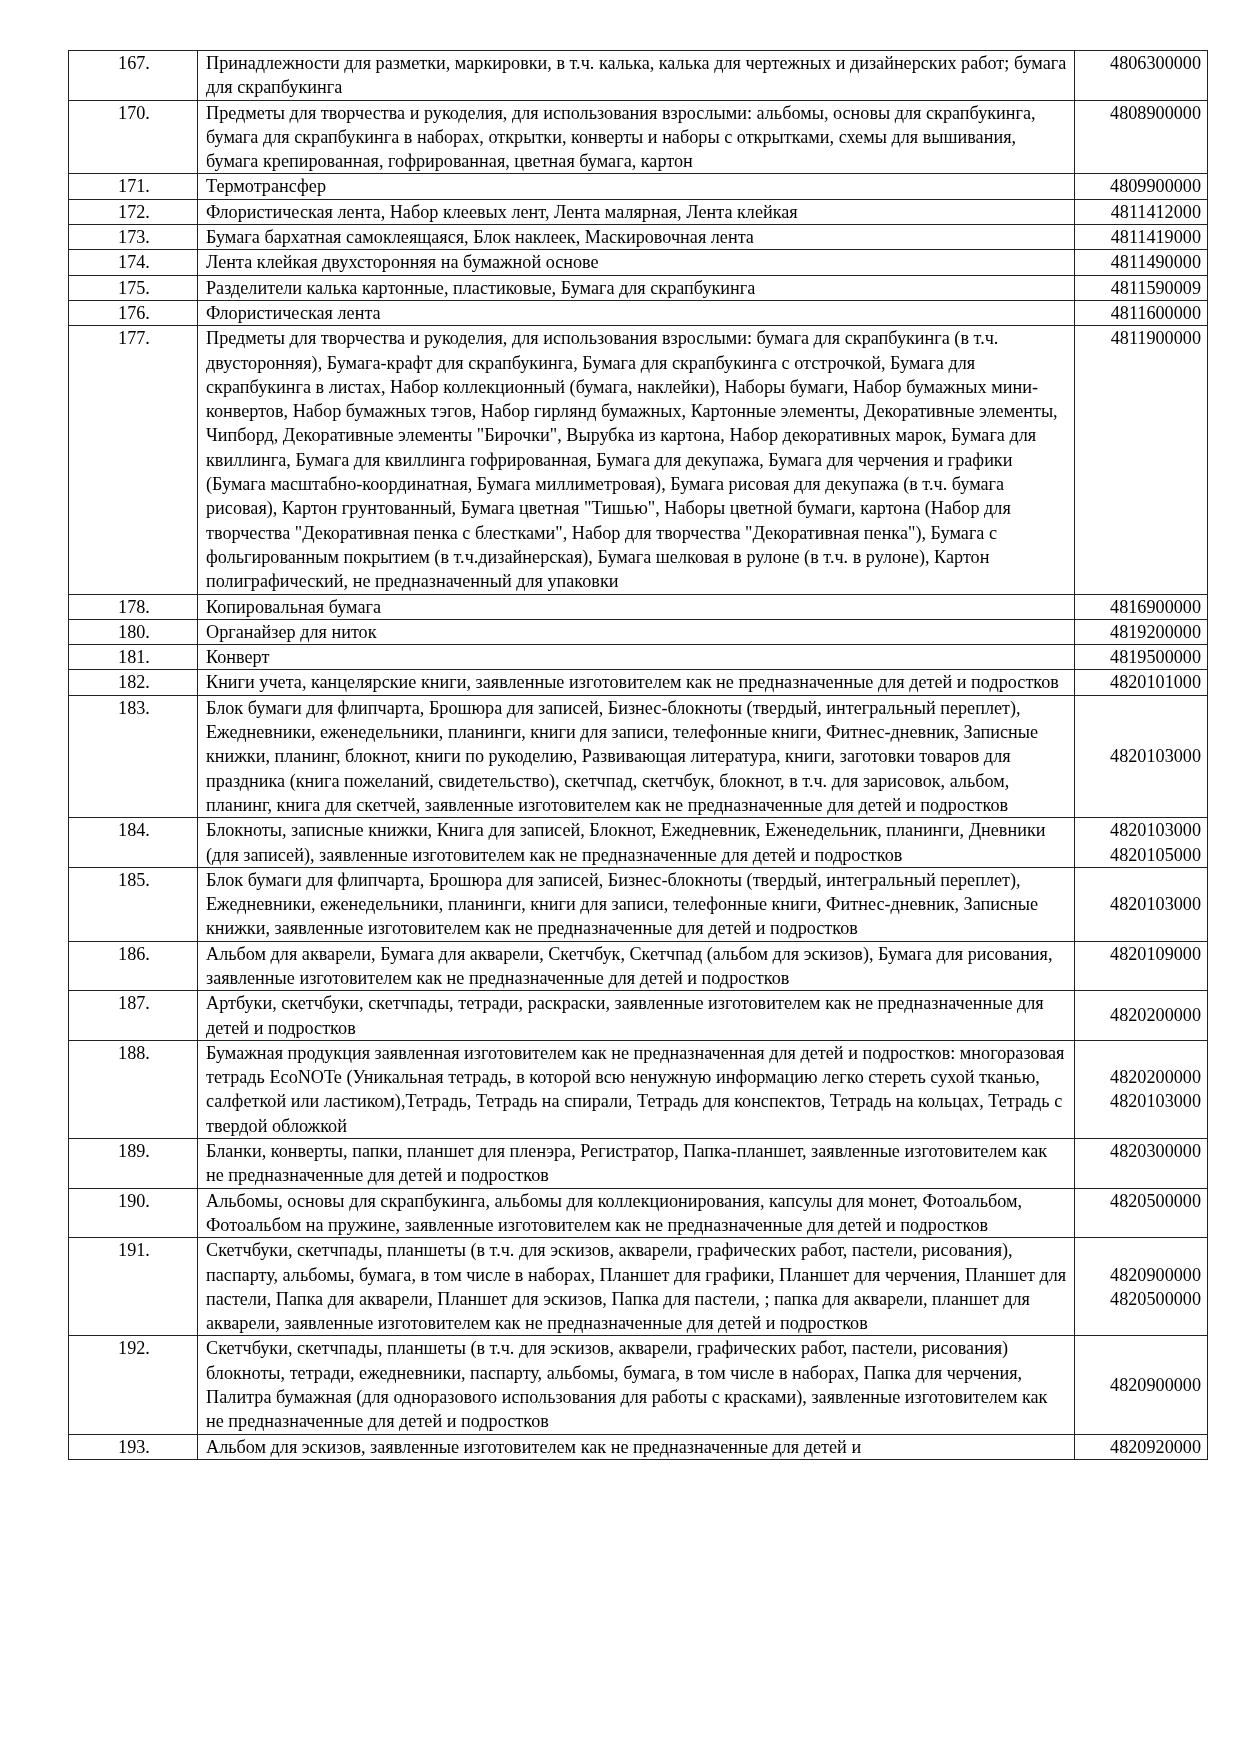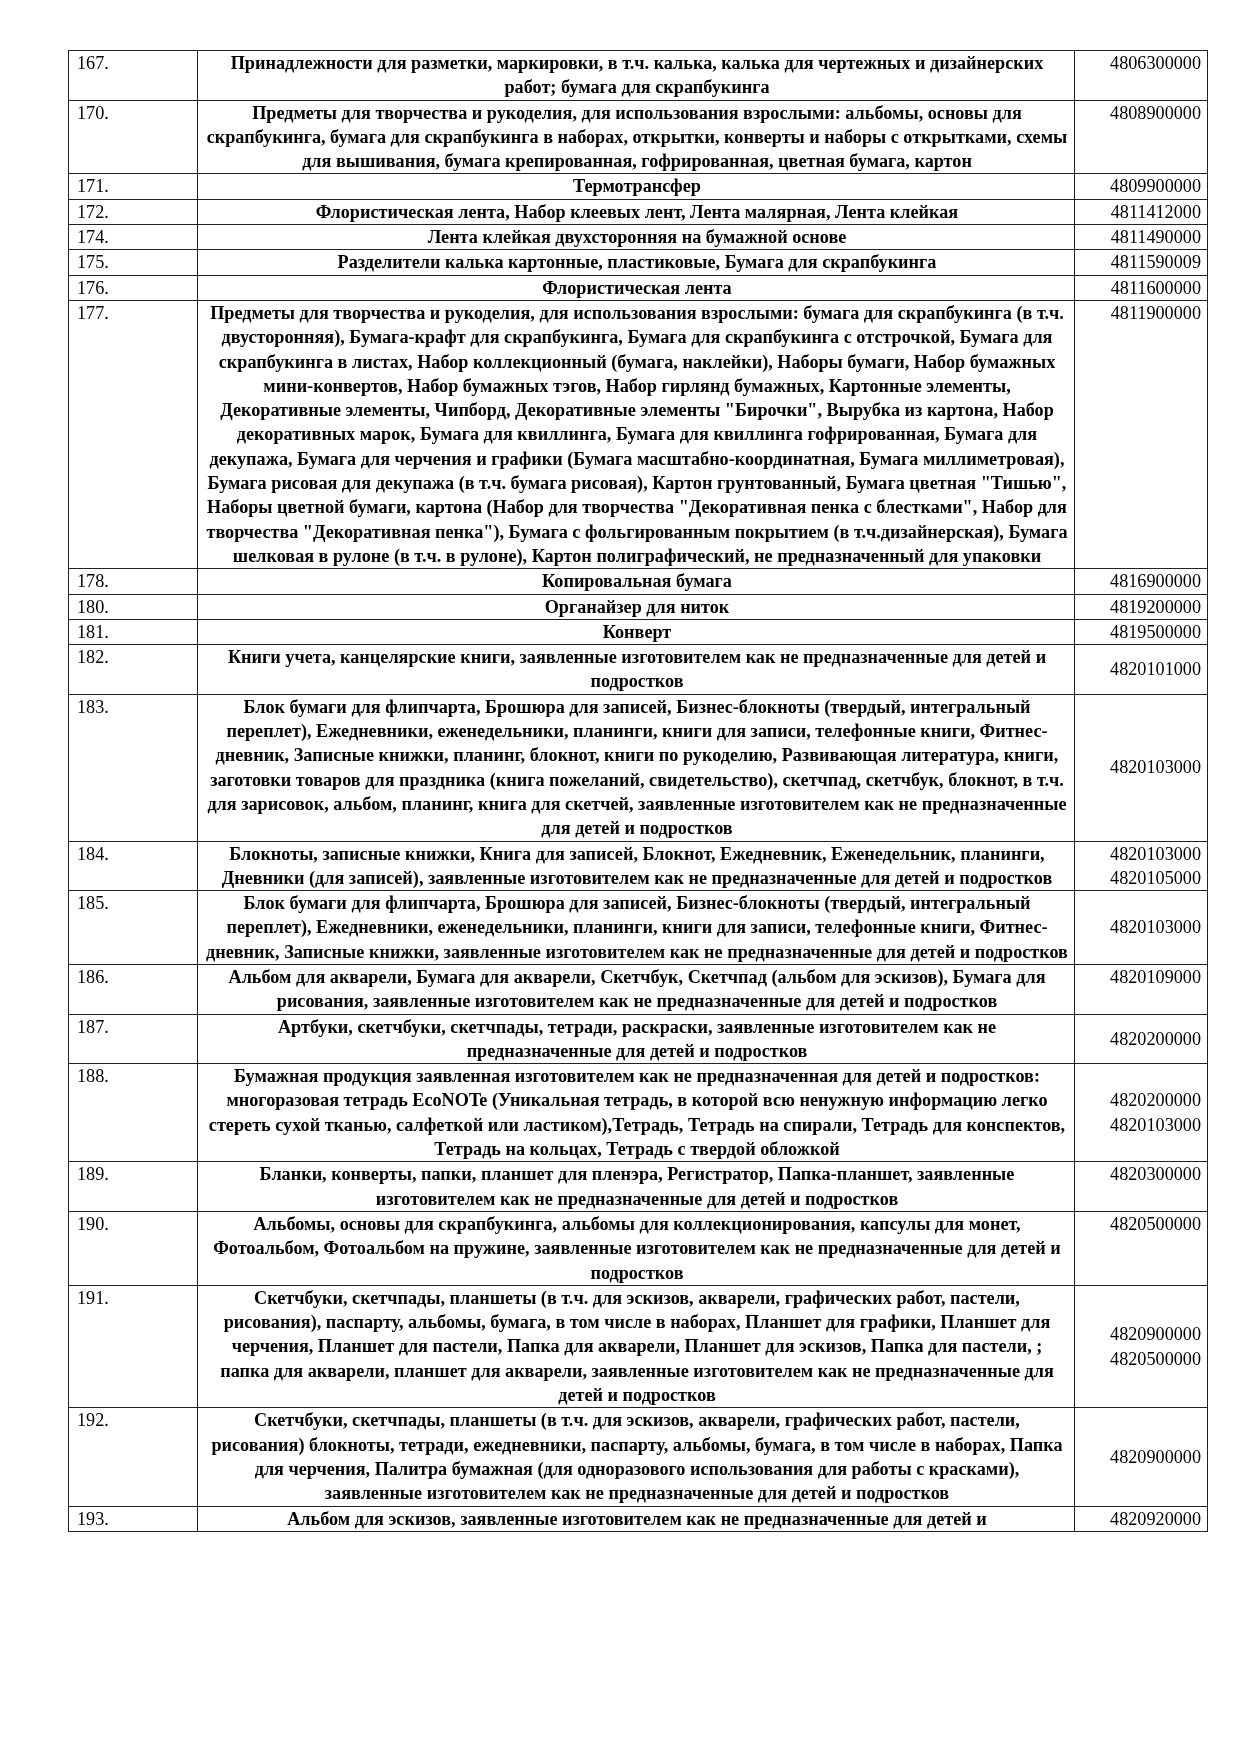--- a/index.html
+++ b/index.html
@@ -12,22 +12,22 @@
       font-family: "Liberation Serif", serif;
       font-size: 18.2px;
       line-height: 24.3px;
       color: #000;
     }
     table.doc td {
       border: 1.4px solid #222;
       vertical-align: top;
       padding: 0 6px 0 8px;
     }
-    td.num { width: 114px; text-align: left; padding: 0 14px 0 0; }
-    td.desc { width: 862px; text-align: center; font-weight: bold; }
+    td.num { width: 114px; text-align: center; padding: 0 14px 0 0; }
+    td.desc { width: 862px; text-align: left; }
     td.code { width: 118px; text-align: right; padding-left: 10px; white-space: pre-line; font-family: Liberation Serif, serif; }
     td.code.mid { vertical-align: middle; }
   </style>
 </head>
 <body>
 
 <div class="page">
   <table class="doc">
     <tbody id="rows">
         <tr>
@@ -42,20 +42,25 @@
         </tr>
         <tr>
           <td class="num">171.</td>
           <td class="desc">Термотрансфер</td>
           <td class="code"><div>4809900000</div></td>
         </tr>
         <tr>
           <td class="num">172.</td>
           <td class="desc">Флористическая лента, Набор клеевых лент, Лента малярная, Лента клейкая</td>
           <td class="code"><div>4811412000</div></td>
+        </tr>
+        <tr>
+          <td class="num">173.</td>
+          <td class="desc">Бумага бархатная самоклеящаяся, Блок наклеек, Маскировочная лента</td>
+          <td class="code"><div>4811419000</div></td>
         </tr>
         <tr>
           <td class="num">174.</td>
           <td class="desc">Лента клейкая двухсторонняя на бумажной основе</td>
           <td class="code"><div>4811490000</div></td>
         </tr>
         <tr>
           <td class="num">175.</td>
           <td class="desc">Разделители калька картонные, пластиковые, Бумага для скрапбукинга</td>
           <td class="code"><div>4811590009</div></td>

